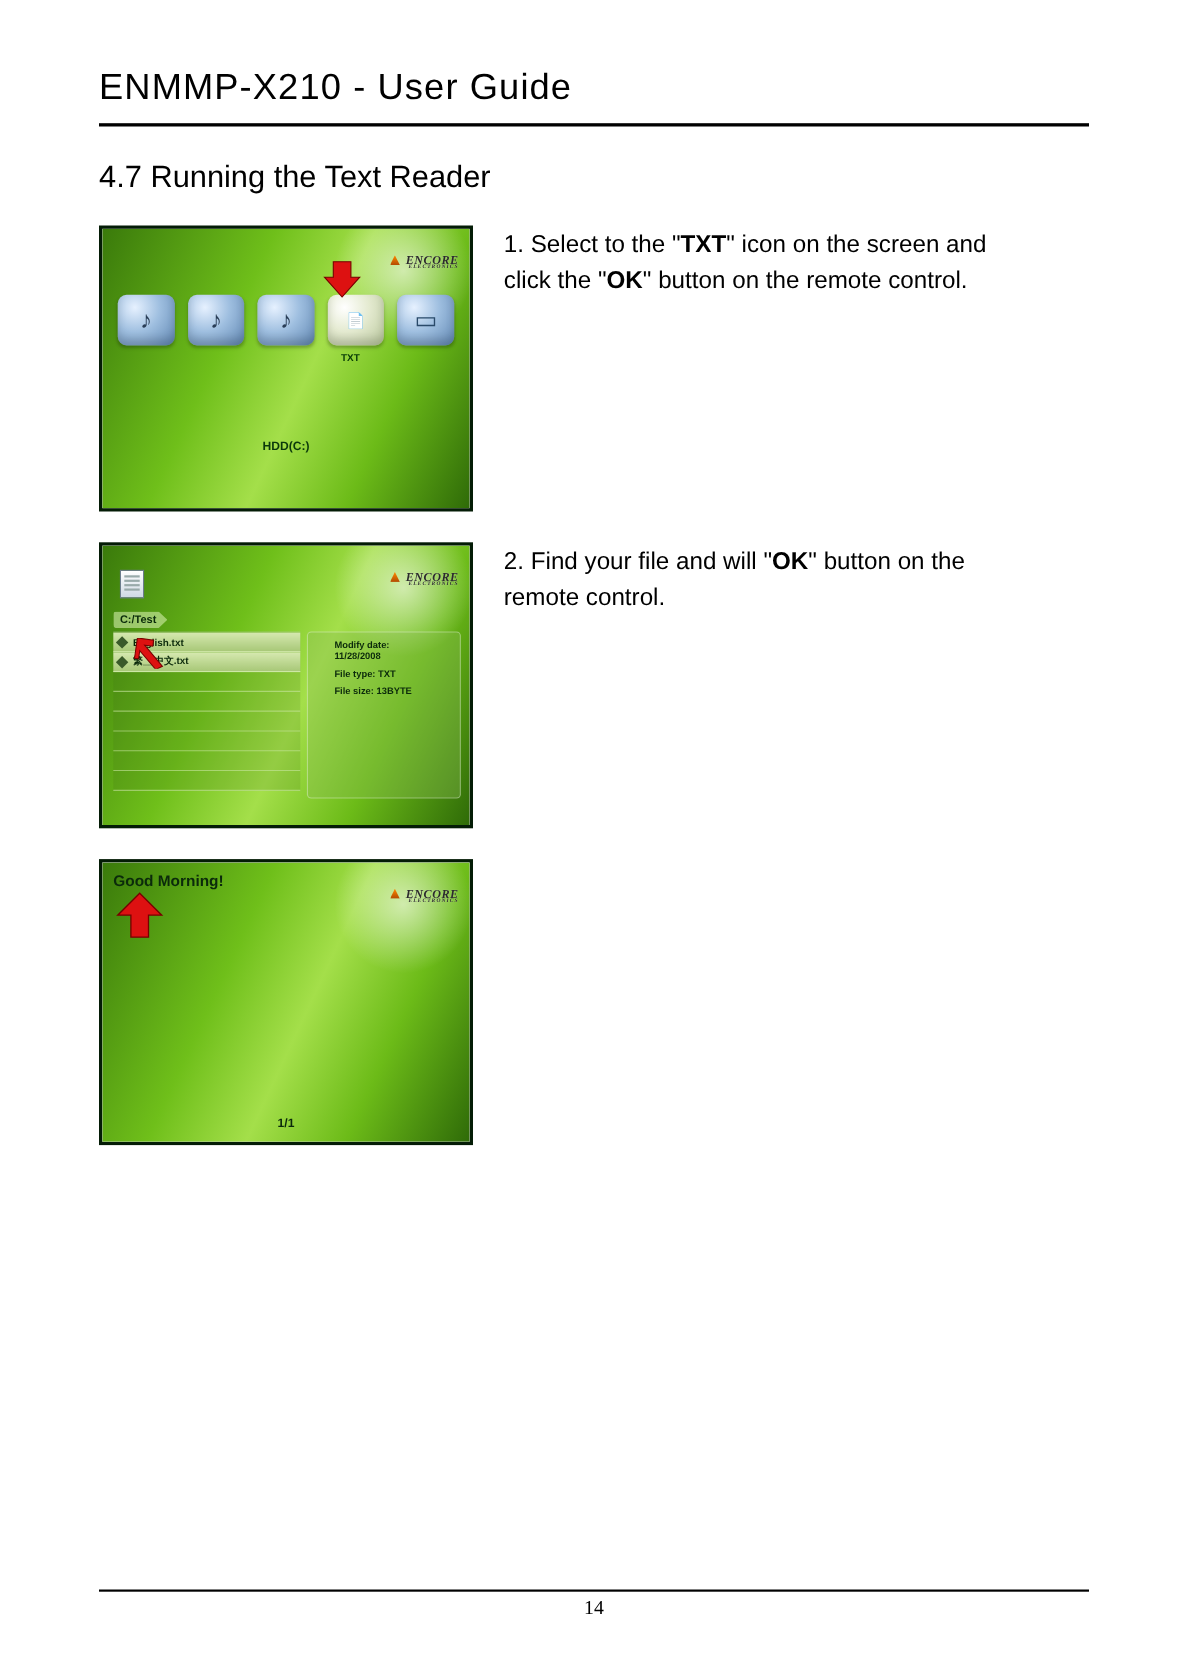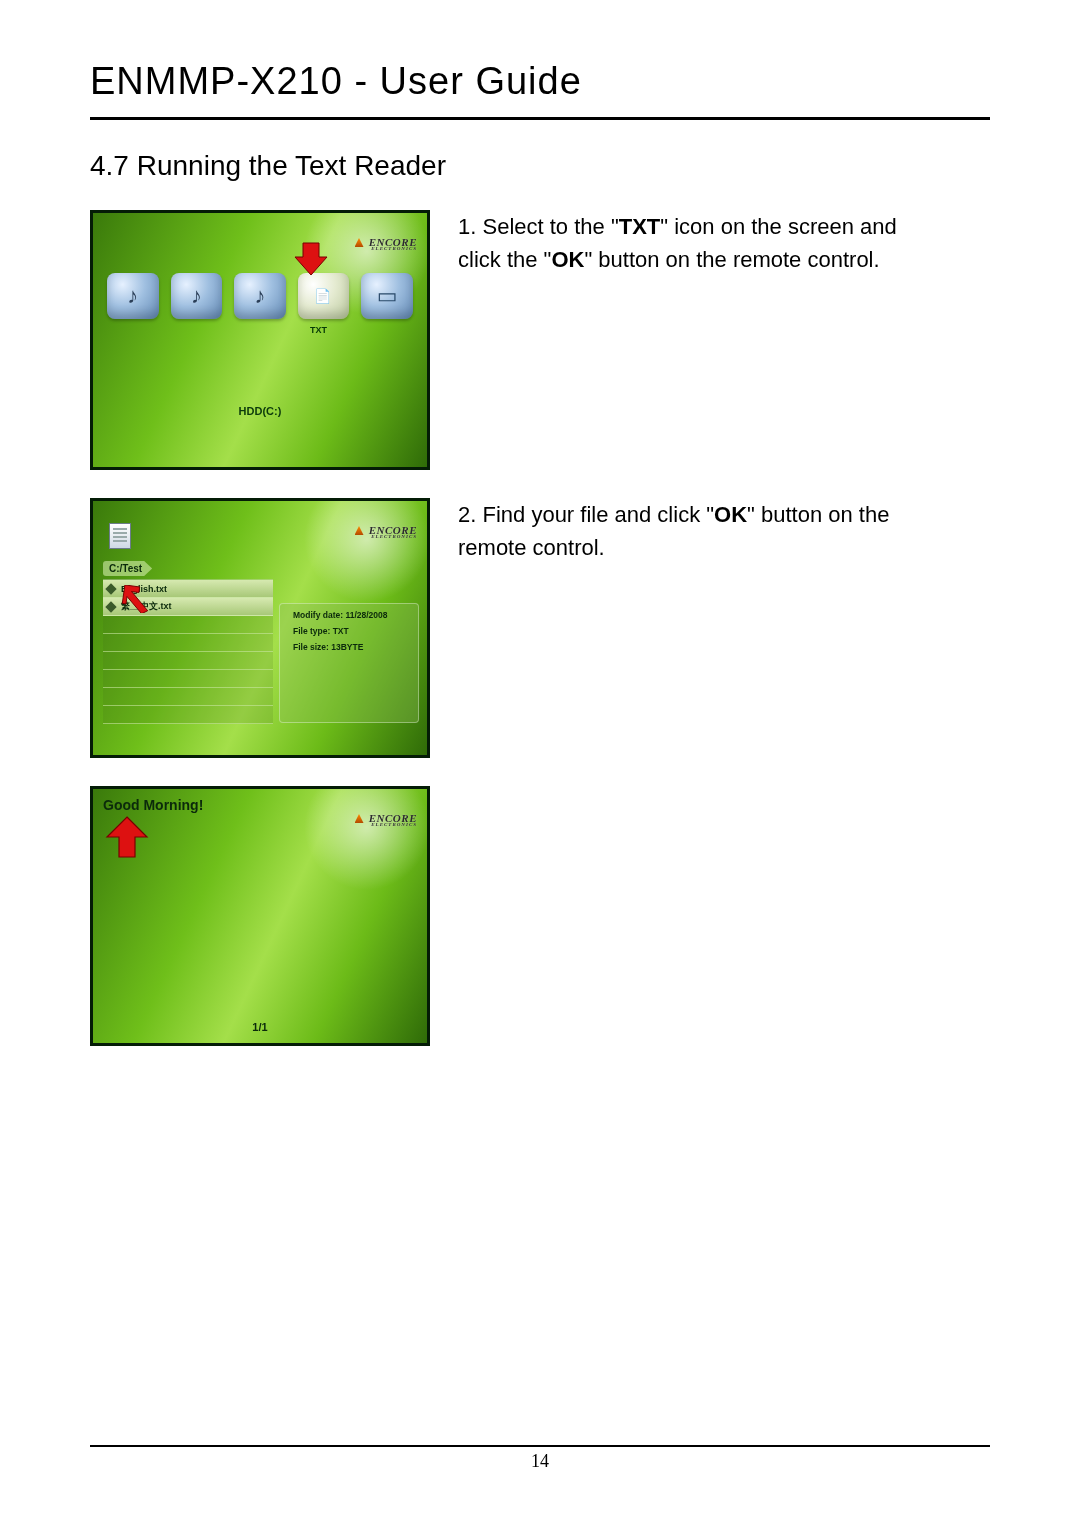--- a/index.html
+++ b/index.html
@@ -6,21 +6,21 @@
   body {
     width: 1080px;
     height: 1527px;
     background: #fff;
     font-family: Arial, Helvetica, sans-serif;
     color: #000;
     position: relative;
     padding: 60px 90px 0 90px;
   }
   .header-title {
-    font-size: 38px;
+    font-size: 33px;
     letter-spacing: 1px;
     margin-bottom: 14px;
   }
   .hr-thick { border: none; border-top: 3px solid #000; margin-bottom: 30px; }
   .section-title { font-size: 28px; margin-bottom: 28px; }
 
   .step-row { display: flex; align-items: flex-start; margin-bottom: 28px; }
   .screenshot-box {
     width: 340px; height: 260px; flex: 0 0 340px;
     border: 3px solid #041c06;
@@ -104,26 +104,26 @@
     display:flex; align-items:center; padding-left:18px;
     font-size:9px; font-weight:bold; color:#0b2a0b;
     position:relative;
   }
   .file-row.sel{ background:linear-gradient(#d6e9b0,#a8c878); }
   .file-row .diamond{
     position:absolute; left:4px; width:8px;height:8px; background:#3a5a2a;
     transform:rotate(45deg);
   }
   .info-panel{
-    position:absolute; top:78px; left:186px; width:140px; height:120px;
+    position:absolute; top:78px; left:186px; width:140px; height:152px;
     background: rgba(140,190,90,.35);
     border:1px solid rgba(255,255,255,.35);
     border-radius:4px;
-    padding:6px 13px;
-    font-size:8.5px; font-weight:bold; color:#0b2a0b;margin-top:24px;
+    padding:6px 24px;
+    font-size:8.5px; font-weight:bold; color:#0b2a0b;
   }
   .info-panel div{ margin-bottom:6px; }
   .red-arrow-file{ position:absolute; top:84px; left:28px; width:34px; height:28px;}
   .red-arrow-file svg{width:100%;height:100%}
 
   
   .viewer-text{
     position:absolute; top:8px; left:10px;
     font-size:14px; font-weight:bold; color:#0b2a0b;
   }
@@ -220,21 +220,21 @@
       <div>File size: 13BYTE</div>
     </div>
     <div class="red-arrow-file">
       <svg viewBox="0 0 36 30">
           <polygon points="2,2 18,2 18,8 10,8 30,26 24,30 6,14 6,22 2,22" fill="#d11" stroke="#700" stroke-width="1" transform="rotate(8 18 15)"></polygon>
         </svg>
     </div>
   </div>
   <div class="step-text">
     <span>2.</span>
-    <span>Find your file and click "</span><span class="b">OK</span><span>" button on the remote control.</span>
+    <span>Find your file and will "</span><span class="b">OK</span><span>" button on the remote control.</span>
   </div>
 </div>
 
 <div class="step-row">
   <div class="screenshot-box">
     <div class="green-bg"></div>
     <div class="encore-logo">
       <span>ENCORE</span>
       <span class="encore-sub">ELECTRONICS</span>
     </div>

